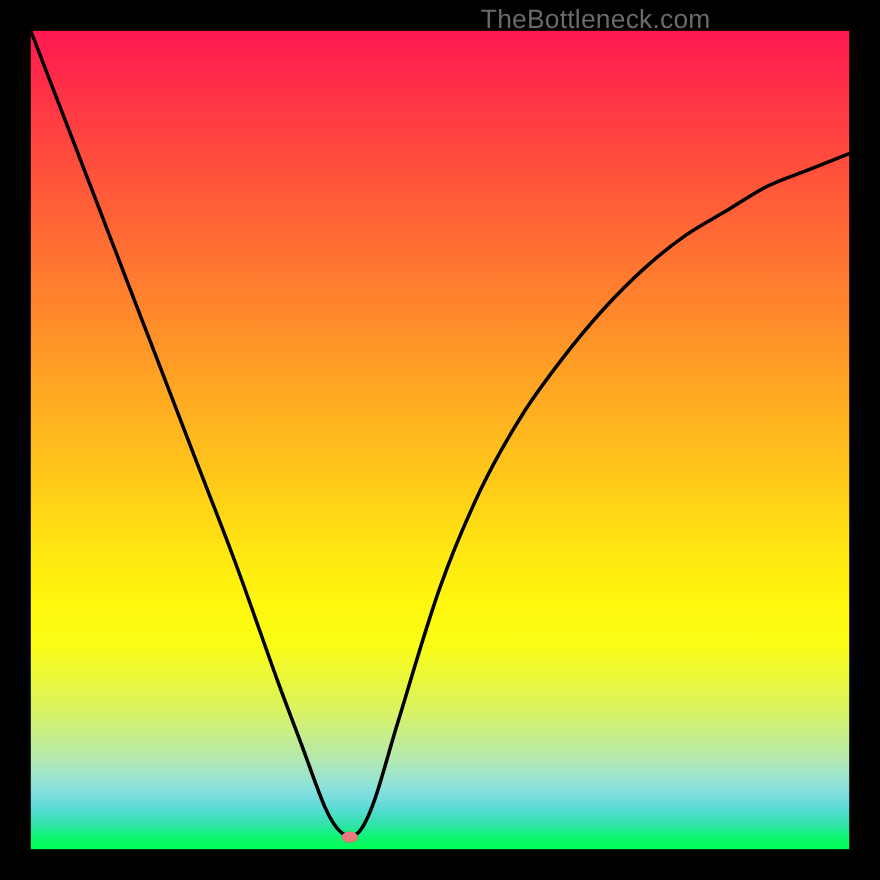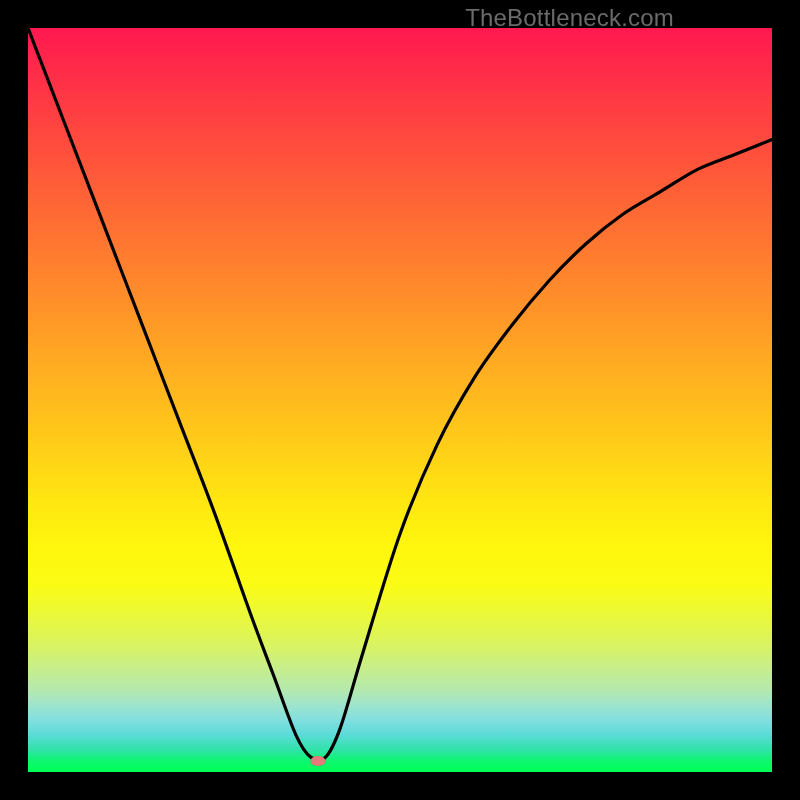--- a/index.html
+++ b/index.html
@@ -9,21 +9,20 @@
     height: 800px;
     background: #000;
     overflow: hidden;
     font-family: Arial, Helvetica, sans-serif;
   }
   .frame {
     position: relative;
     width: 656px;
     height: 800px;
     background: #000;
-    padding-left: 28px;
   }
   .watermark {
     position: absolute;
     top: 4px;
     right: 10px;
     color: #6a6a6a;
     font-size: 24px;
     font-weight: 500;
     letter-spacing: 0.2px;
     z-index: 30;

